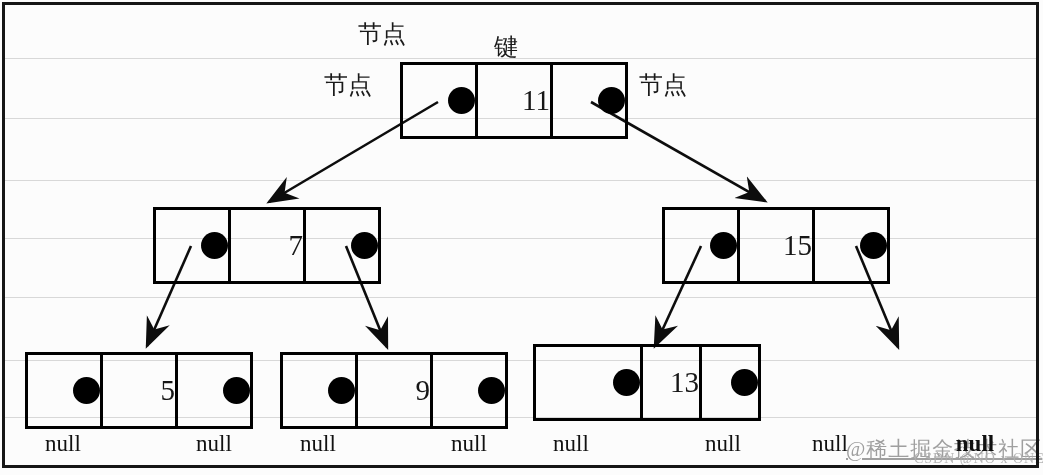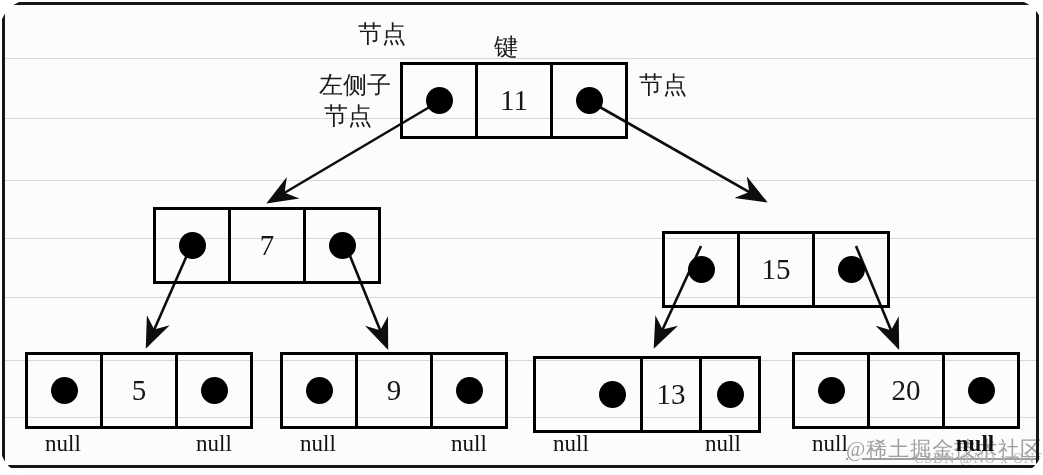--- a/index.html
+++ b/index.html
@@ -1,40 +1,40 @@
 <!DOCTYPE html>
 <html><head>
 <meta charset="utf-8">
 <style>
   * { box-sizing: border-box; margin: 0; padding: 0; }
   body { background:#fff; font-family:"Liberation Serif", serif; }
-  .canvas { position:relative; width:1043px; height:475px; background:#fcfcfc; overflow:hidden;border-radius:30px; }
+  .canvas { position:relative; width:1043px; height:475px; background:#fcfcfc; overflow:hidden; }
   .frame { position:absolute; left:2px; top:2px; width:1037px; height:466px;
            border:3px solid #161616; z-index:4; pointer-events:none; }
   .gridline { position:absolute; left:4px; width:1034px; height:1px; background:#d8d8d8; z-index:0; }
   .arrow-layer { position:absolute; left:0; top:0; width:1043px; height:475px; z-index:1; pointer-events:none; }
   .node { position:absolute; width:228px; height:77px; border:3px solid #000; display:flex; z-index:2; }
-  .cell { flex:1; display:flex; align-items:center; justify-content:center; position:relative; }
+  .cell { flex:1; display:flex; align-items:center; justify-content:flex-end; position:relative; }
   .cell + .cell { border-left:3px solid #000; }
   .dot { width:27px; height:27px; border-radius:50%; background:#000; }
   .key { font-size:29px; color:#161616; }
   .cjk { position:absolute; font-size:24px; color:#1a1a1a; line-height:31px; z-index:3; white-space:nowrap; }
   .cjk .l2 { margin-left:5px; }
   .null-label { position:absolute; top:431px; transform:translateX(-50%); font-size:23px; color:#111; z-index:3; }
   .wm1 { position:absolute; left:846px; top:435px; font-size:21px; color:#8f8f8f; opacity:.85;
          letter-spacing:1px; white-space:nowrap; z-index:2;text-decoration:underline; }
   .wm2 { position:absolute; left:914px; top:451px; font-size:14px; color:#aeaeae; opacity:.9;
          letter-spacing:1px; white-space:nowrap; z-index:2; }
   
   .n-root { left:400px; top:62px; }
   .n-7    { left:153px; top:207px; }
-  .n-15   { left:662px; top:207px;margin-top:24px; }
+  .n-15   { left:662px; top:207px; }
   .n-5    { left:25px;  top:352px; }
   .n-9    { left:280px; top:352px; }
-  .n-13   { left:533px; top:356px;padding-left:48px; }
+  .n-13   { left:533px; top:344px;padding-left:48px; }
   .n-20   { left:792px; top:352px; }
 </style>
 </head>
 <body>
 
 <div class="canvas">
 
   <div class="gridline" style="top:58px"></div>
   <div class="gridline" style="top:118px"></div>
   <div class="gridline" style="top:180px"></div>
@@ -55,21 +55,20 @@
     <line x1="591" y1="102" x2="765" y2="201" stroke="#0d0d0d" stroke-width="2.6" marker-end="url(#ah)"></line>
     <line x1="191" y1="246" x2="147" y2="346" stroke="#0d0d0d" stroke-width="2.6" marker-end="url(#ah)"></line>
     <line x1="346" y1="246" x2="387" y2="347" stroke="#0d0d0d" stroke-width="2.6" marker-end="url(#ah)"></line>
     <line x1="701" y1="246" x2="655" y2="346" stroke="#0d0d0d" stroke-width="2.6" marker-end="url(#ah)"></line>
     <line x1="856" y1="246" x2="898" y2="347" stroke="#0d0d0d" stroke-width="2.6" marker-end="url(#ah)"></line>
   </svg>
 
   <div class="cjk" style="left:358px; top:19px">节点</div>
   <div class="cjk" style="left:494px; top:32px">键</div>
   <div class="cjk" style="left:319px; top:70px">
-    <div>左侧子</div>
     <div class="l2">节点</div>
   </div>
   <div class="cjk" style="left:634px; top:70px">
     <div class="l2">节点</div>
   </div>
 
   <div class="node n-root">
     <div class="cell">
         <span class="dot"></span>
       </div>
@@ -134,31 +133,20 @@
         <span class="dot"></span>
       </div>
     <div class="cell">
         <span class="key">13</span>
       </div>
     <div class="cell">
         <span class="dot"></span>
       </div>
   </div>
 
-  <div class="node n-20">
-    <div class="cell">
-        <span class="dot"></span>
-      </div>
-    <div class="cell">
-        <span class="key">20</span>
-      </div>
-    <div class="cell">
-        <span class="dot"></span>
-      </div>
-  </div>
 
   <div class="wm1">@稀土掘金技术社区</div>
   <div class="wm2">CSDN @NO x ONE</div>
 
   <span class="null-label" style="left:63px">null</span>
   <span class="null-label" style="left:214px">null</span>
   <span class="null-label" style="left:318px">null</span>
   <span class="null-label" style="left:469px">null</span>
   <span class="null-label" style="left:571px">null</span>
   <span class="null-label" style="left:723px">null</span>

